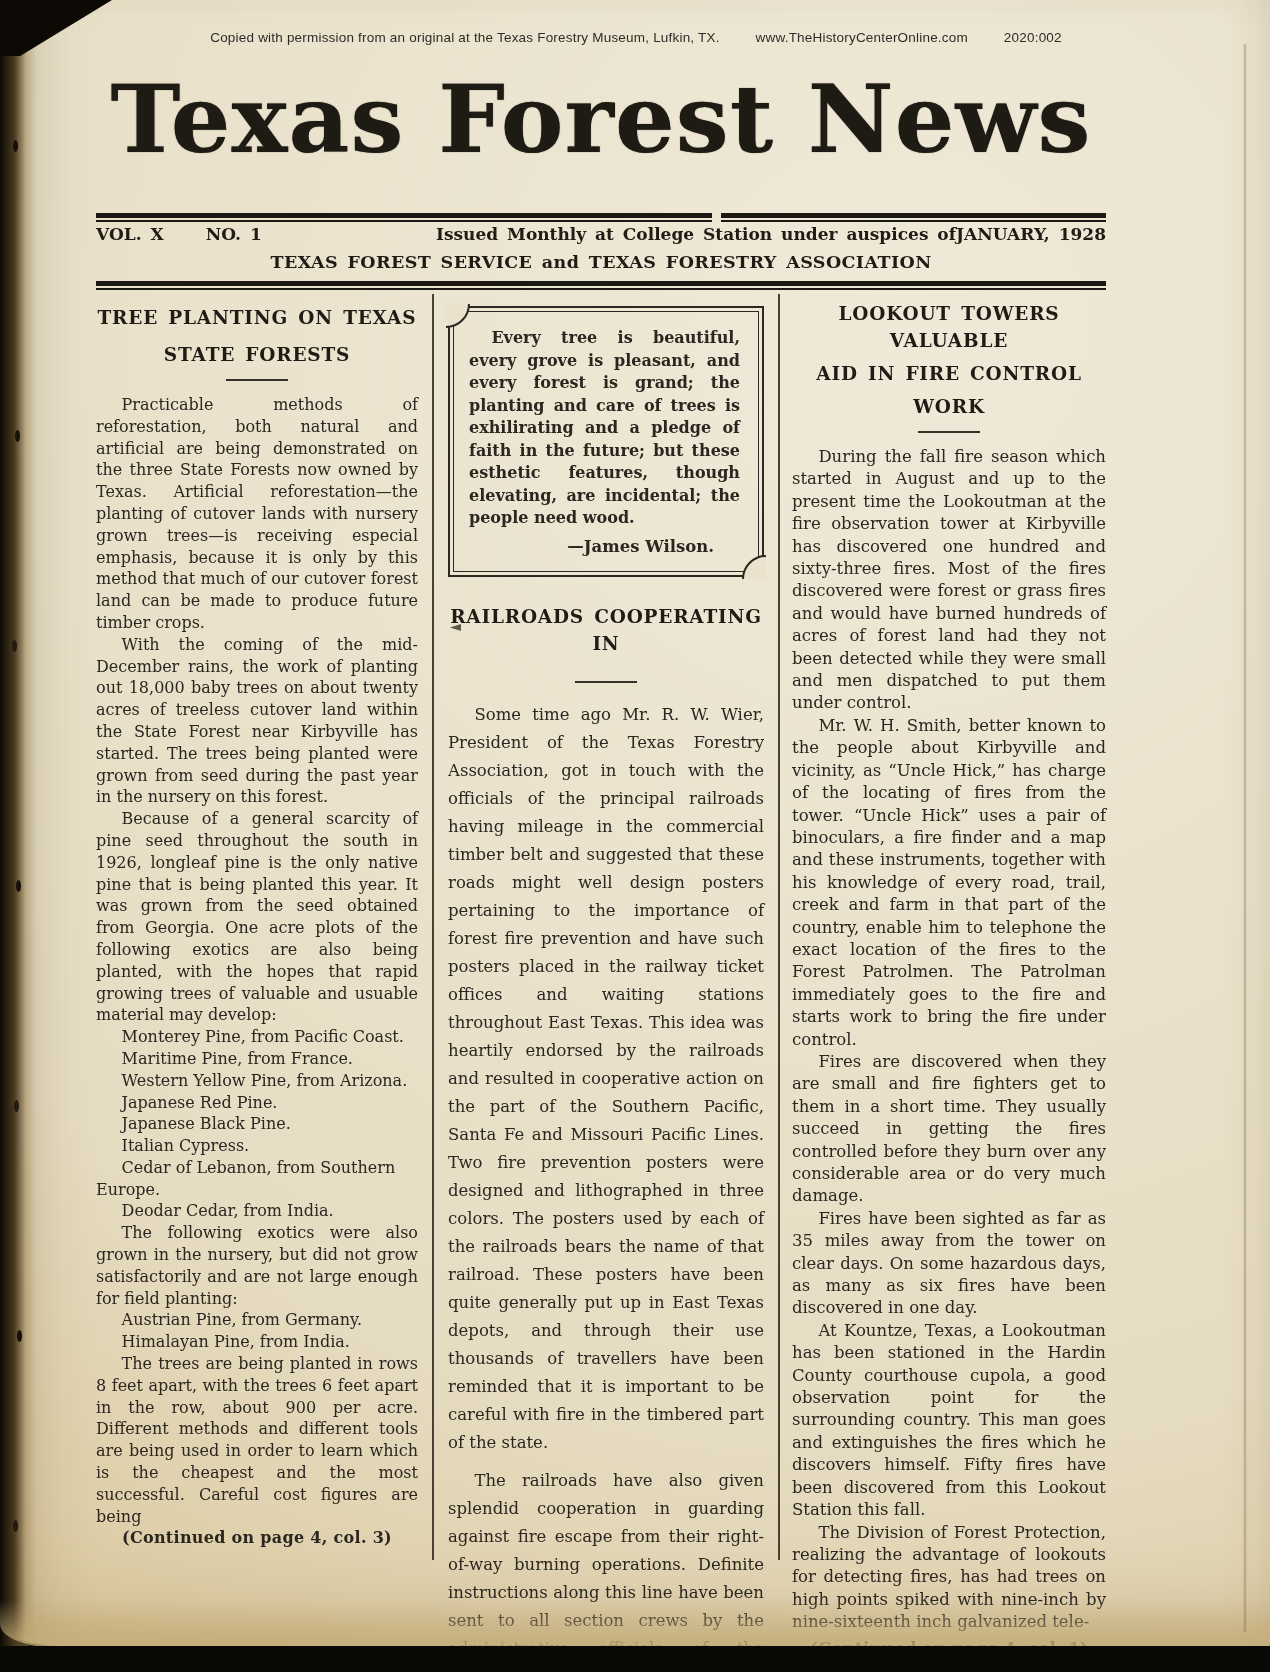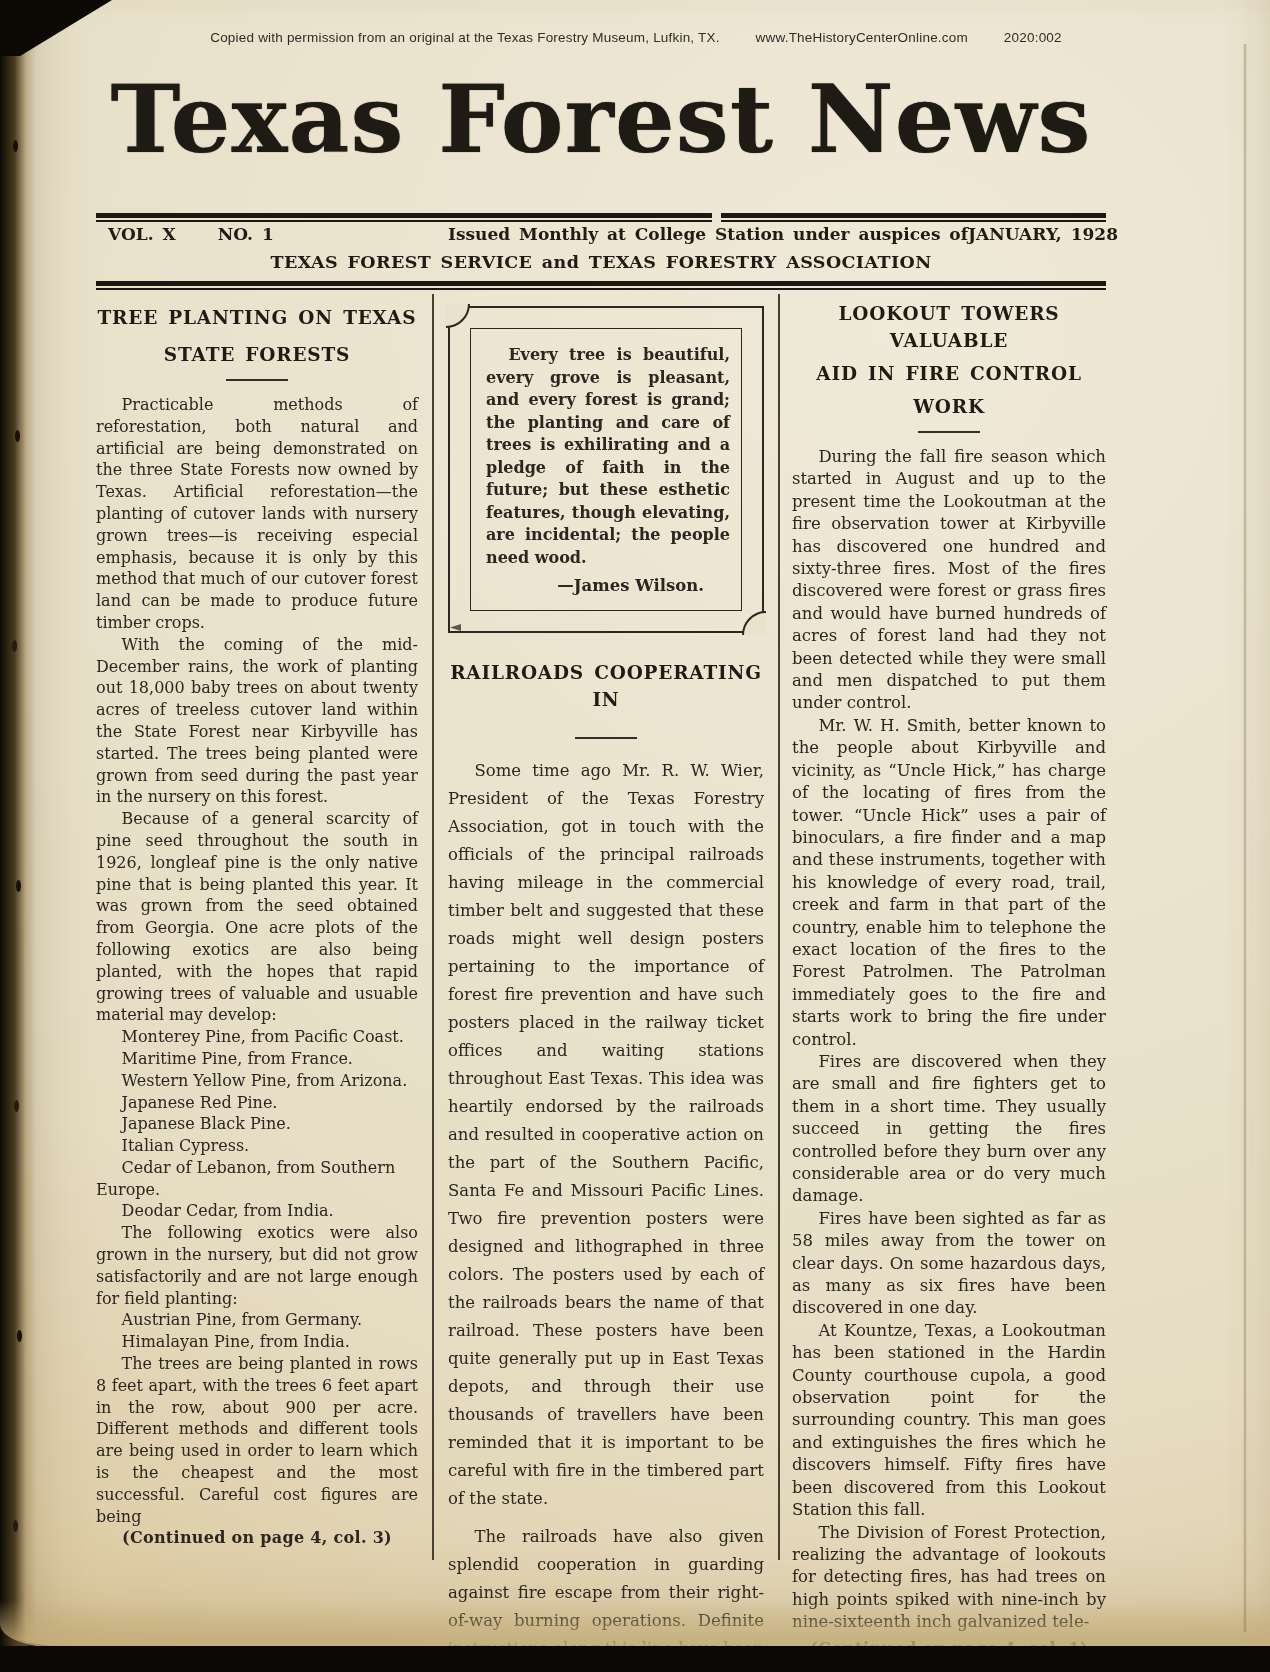--- a/index.html
+++ b/index.html
@@ -57,21 +57,21 @@
     text-shadow:0 0 1px rgba(30,25,18,.75);
   }
 
   .rule-heavy{border-top:5px solid #1b1712;border-bottom:2px solid #1b1712;height:2px;}
   .rule-top{position:absolute;top:213px;left:0;width:100%;display:flex;gap:9px;}
   .rule-top .seg1{width:61%;}
   .rule-top .seg2{flex:1;}
   .rule-mid{position:absolute;top:281px;left:0;width:100%;}
 
   .mast-line1{
-    position:absolute;top:224px;left:12px;width:100%;display:flex;align-items:baseline;
+    position:absolute;top:224px;left:0;width:100%;display:flex;align-items:baseline;
     font-weight:bold;font-size:17px;color:#201b15;word-spacing:3px;
   }
   .mast-line1 .vol{margin-right:42px;}
   .mast-line1 .issued{flex:1;text-align:right;}
   .mast-line2{
     position:absolute;top:252px;left:0;width:100%;text-align:center;
     font-weight:bold;font-size:17.5px;color:#201b15;word-spacing:3px;letter-spacing:.4px;
   }
 
   .columns{position:absolute;top:294px;left:0;width:100%;height:1266px;display:flex;}
@@ -89,21 +89,21 @@
 
   p{margin:0;text-indent:1.6em;text-align:justify;}
   ul{margin:0;padding:0;list-style:none;}
   li{text-indent:1.6em;text-align:left;}
   .p-space{margin-top:10px;}
 
   .continued{text-align:center;font-weight:bold;letter-spacing:.3px;text-indent:0;}
   .col-3 .continued{margin-top:4px;}
 
   .quote-box{margin-top:12px;border:2px solid #2c2721;position:relative;}
-  .quote-inner{border:1.5px solid #2c2721;margin:20px;padding:15px 11px 10px 15px;}
+  .quote-inner{border:1.5px solid #2c2721;margin:3px;padding:15px 18px 10px 15px;}
   .quote-text{font-weight:bold;font-size:16px;line-height:22.5px;text-align:justify;text-indent:1.4em;}
   .quote-attr{font-weight:bold;text-align:right;padding-right:26px;margin-top:3px;font-size:16.5px;}
   .curl{position:absolute;width:22px;height:22px;background:#eae2cc;}
   .curl-tl{top:-4px;left:-4px;border-bottom-right-radius:100%;border-bottom:2px solid #2c2721;border-right:2px solid #2c2721;}
   .curl-br{bottom:-4px;right:-4px;border-top-left-radius:100%;border-top:2px solid #2c2721;border-left:2px solid #2c2721;}
 
   .speck{position:absolute;left:16px;top:330px;width:11px;height:7px;background:#3a332a;
          clip-path:polygon(0 50%,100% 0,100% 100%);opacity:.8;}
 </style>
 </head>
@@ -182,21 +182,21 @@
         </div>
 
         <div class="col col-3">
           <div class="art-head">LOOKOUT TOWERS VALUABLE</div>
           <div class="art-head">AID IN FIRE CONTROL</div>
           <div class="art-head">WORK</div>
           <div class="head-rule"></div>
           <p>During the fall fire season which started in August and up to the present time the Lookoutman at the fire observation tower at Kirbyville has discovered one hundred and sixty-three fires.  Most of the fires discovered were forest or grass fires and would have burned hundreds of acres of forest land had they not been detected while they were small and men dispatched to put them under control.</p>
           <p>Mr. W. H. Smith, better known to the people about Kirbyville and vicinity, as “Uncle Hick,” has charge of the locating of fires from the tower. “Uncle Hick” uses a pair of binoculars, a fire finder and a map and these instruments, together with his knowledge of every road, trail, creek and farm in that part of the country, enable him to telephone the exact location of the fires to the Forest Patrolmen.  The Patrolman immediately goes to the fire and starts work to bring the fire under control.</p>
           <p>Fires are discovered when they are small and fire fighters get to them in a short time.  They usually succeed in getting the fires controlled before they burn over any considerable area or do very much damage.</p>
-          <p>Fires have been sighted as far as 58 miles away from the tower on clear days.  On some hazardous days, as many as six fires have been discovered in one day.</p>
+          <p>Fires have been sighted as far as 35 miles away from the tower on clear days.  On some hazardous days, as many as six fires have been discovered in one day.</p>
           <p>At Kountze, Texas, a Lookoutman has been stationed in the Hardin County courthouse cupola, a good observation point for the surrounding country.  This man goes and extinguishes the fires which he discovers himself.  Fifty fires have been discovered from this Lookout Station this fall.</p>
           <p>The Division of Forest Protection, realizing the advantage of lookouts for detecting fires, has had trees on high points spiked with nine-inch by nine-sixteenth inch galvanized tele-</p>
           <p class="continued">(Continued on page 4, col. 1)</p>
         </div>
 
       </div>
     </div>
   </div>
 
   <div class="binding">

